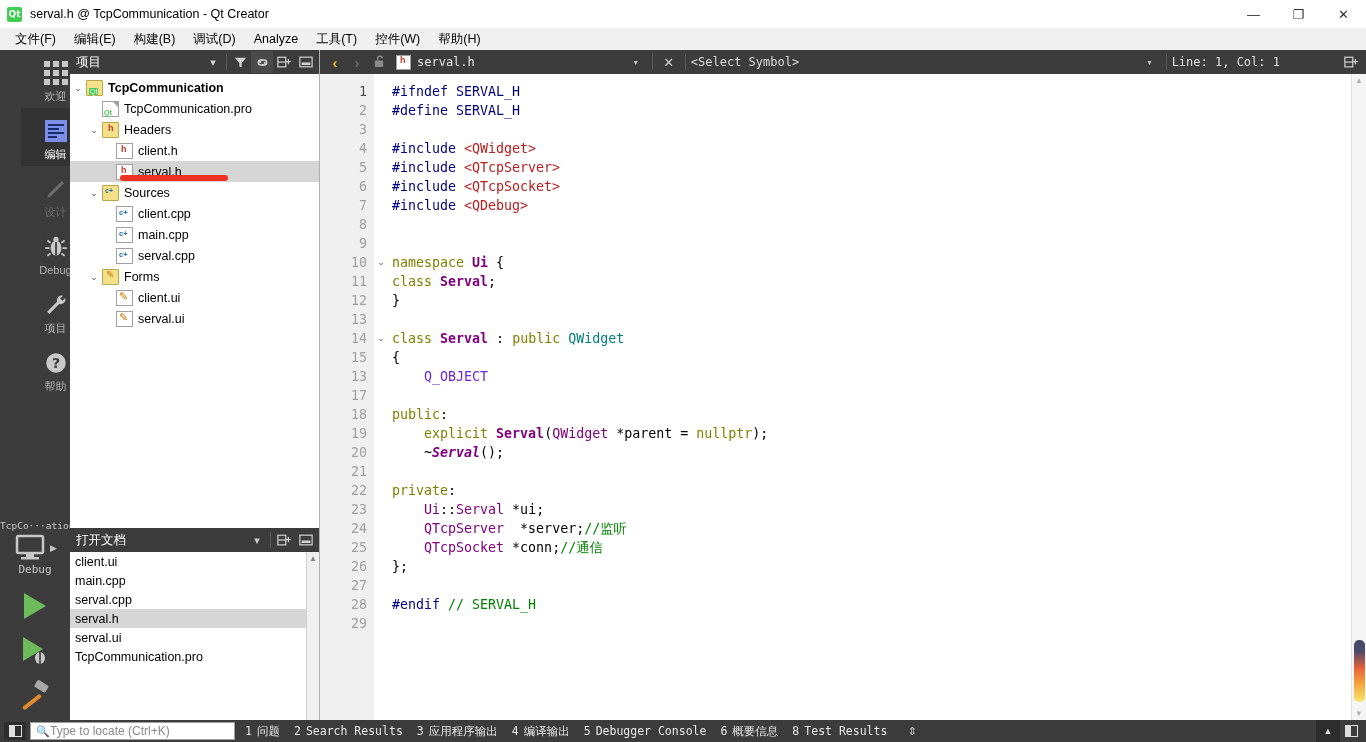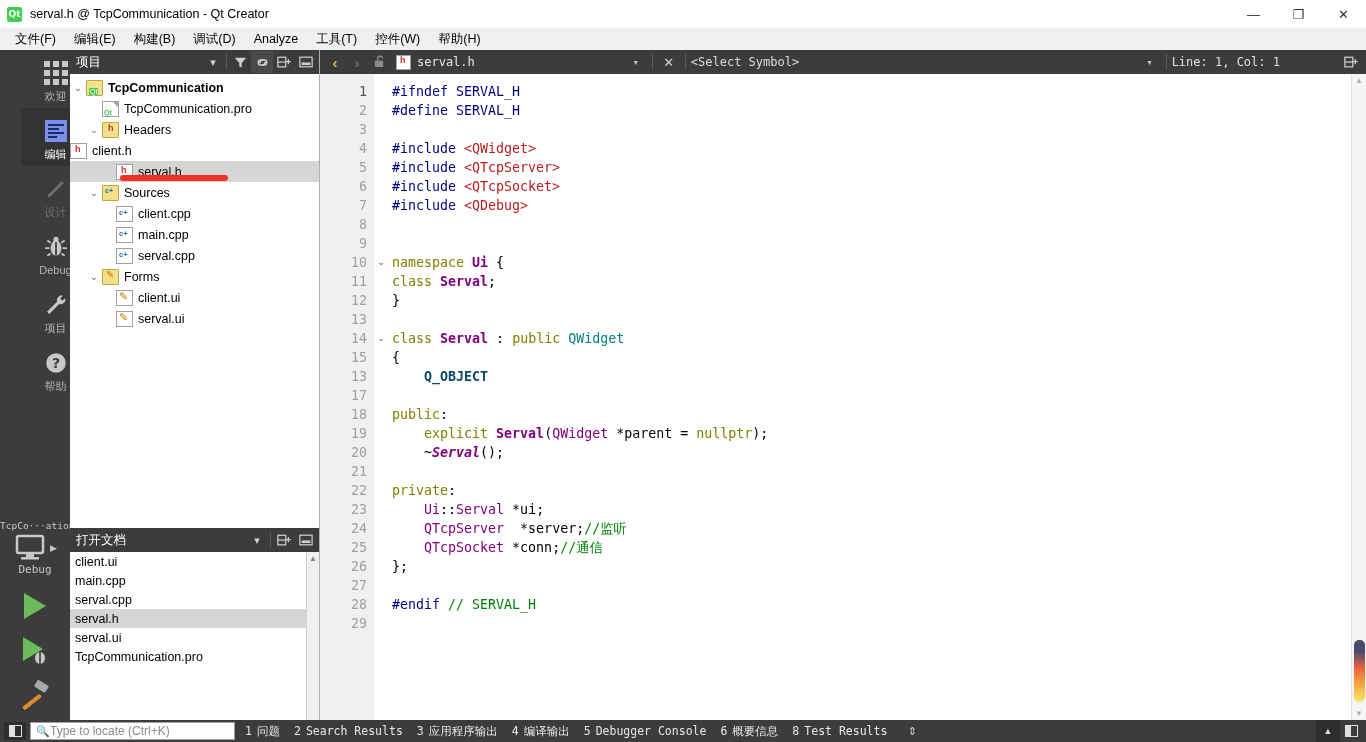--- a/index.html
+++ b/index.html
@@ -192,21 +192,21 @@
     white-space: pre; overflow: hidden;
   }
   .cline { height: 19px; line-height: 19px; }
 
   .k-pre   { color: #000080; text-align: center; }          
   .k-inc   { color: #b91c1c; text-align: right; }          
   .k-kw    { color: #808000; margin-top: 48px; }          
   .k-type  { color: #800080; font-weight: bold; }  
   .k-type2 { color: #800080; }
   .k-qtype { color: #008080; }          
-  .k-macro { color: #0c4a6e; font-weight: bold; }          
+  .k-macro { color: #6d28d9; }          
   .k-cmt   { color: #008000; }          
   .k-txt   { color: #000000; }
   .k-dtor  { color: #800080; font-weight: bold; font-style: italic; }
 
   .ed-scroll {
     width: 15px; background: #f5f5f5; border-left: 1px solid #e0e0e0;
     flex-shrink: 0; position: relative;
     display: flex; flex-direction: column; align-items: center; justify-content: space-between;
   }
   .ed-arrow { font-size: 8px; color: #b0b0b0; padding: 2px 0; }
@@ -416,21 +416,21 @@
         <span class="ficon ic-file">
             <span class="tag" style="color:#41cd52">Qt</span>
           </span>
         <span>TcpCommunication.pro</span>
       </div>
       <div class="trow" style="padding-left:16px">
         <span class="twist">⌄</span>
         <span class="ficon ic-folder-h"></span>
         <span>Headers</span>
       </div>
-      <div class="trow" style="">
+      <div class="trow" style="padding-left:46px">
         <span class="ficon ic-h"></span>
         <span>client.h</span>
       </div>
       <div class="trow sel" style="padding-left:46px">
         <span class="ficon ic-h"></span>
         <span>serval.h</span>
       </div>
       <div class="trow" style="padding-left:16px">
         <span class="twist">⌄</span>
         <span class="ficon ic-folder-c"></span>

